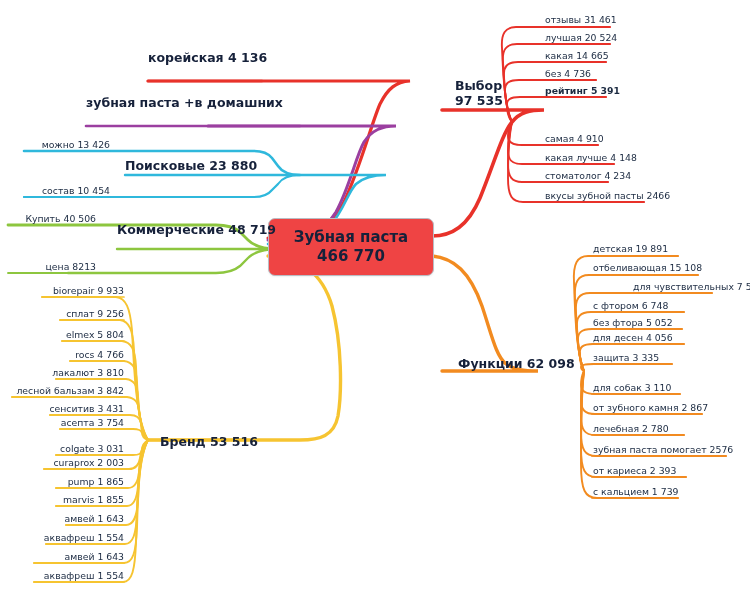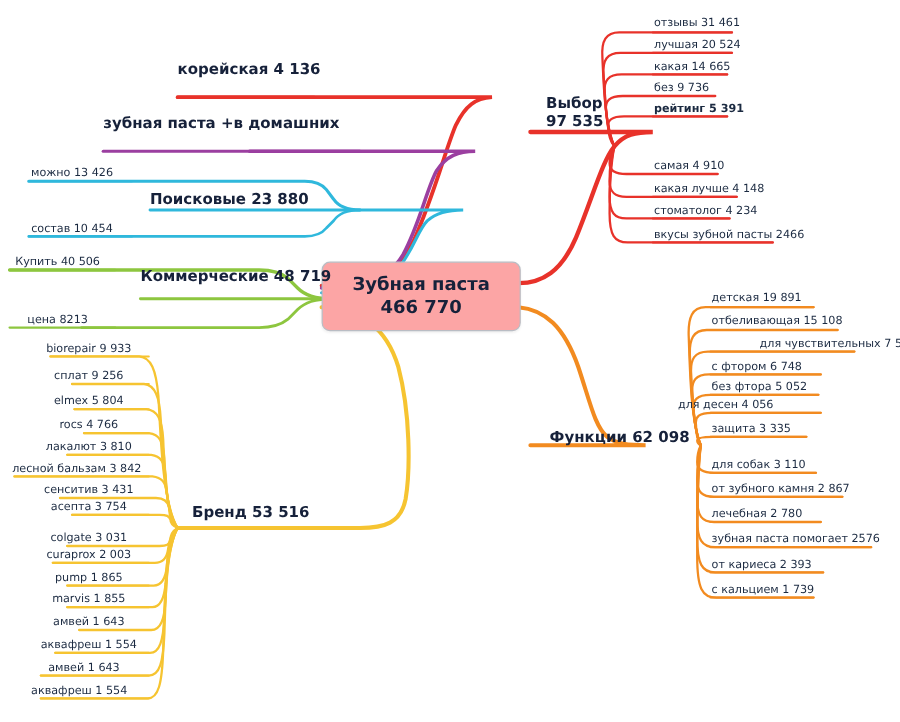--- a/index.html
+++ b/index.html
@@ -9,33 +9,33 @@
     color:#1b2a41;
   }
   #mindmap{position:absolute;inset:0;width:750px;height:602px;}
   svg.wires{position:absolute;left:0;top:0;width:750px;height:602px;pointer-events:none;}
 
   .node{position:absolute;white-space:nowrap;}
 
   
   .central{
     left:268px;top:218px;width:164px;height:56px;
-    border:1px solid #b9bdc4;border-radius:7px;background:#fca5a5;
+    border:1px solid #b9bdc4;border-radius:7px;background:#ef4444;
     display:flex;flex-direction:column;align-items:center;justify-content:center;
     font-weight:bold;font-size:15px;line-height:19px;color:#16213a;
     box-shadow:0 1px 2px rgba(0,0,0,.06);
   }
 
   
   .main-label{font-weight:bold;font-size:12.5px;color:#16213a;line-height:15px;}
   .main-label.two-line{line-height:15px;}
 
   
   .leaf{font-size:9.3px;color:#1b2a41;line-height:11px;}
-  .leaf.r{text-align:center;}
+  .leaf.r{text-align:right;}
   .leaf.l{text-align:left;}
 </style>
 </head>
 <body>
 
 <div id="mindmap">
 
   <svg class="wires" viewBox="0 0 750 602">
 
     <path d="M268,238 C300,238 330,232 345,200 C362,162 372,122 380,104 C388,88 396,82 410,81 L148,81" fill="none" stroke="#E8322A" stroke-width="3.2" stroke-linecap="round"></path>
@@ -162,21 +162,21 @@
   </div>
 
   <div class="node main-label" style="left:148px;top:50px;">корейская  4 136</div>
 
   <div class="node main-label two-line" style="left:86px;top:95px;">
     <div>зубная паста +в домашних</div>
   </div>
 
   <div class="node main-label" style="left:125px;top:158px;">Поисковые 23 880</div>
   <div class="node main-label" style="left:117px;top:222px;">Коммерческие 48 719</div>
-  <div class="node main-label" style="left:160px;top:419px;">Бренд 53 516</div>
+  <div class="node main-label" style="left:160px;top:434px;">Бренд 53 516</div>
 
   <div class="node main-label two-line" style="left:455px;top:78px;">
     <div>Выбор</div>
     <div>97 535</div>
   </div>
 
   <div class="node main-label" style="left:458px;top:356px;">Функции 62 098</div>
 
   <div class="node leaf r" style="left:10px;top:139px;width:100px;">можно 13 426</div>
   <div class="node leaf r" style="left:10px;top:185px;width:100px;">состав 10 454</div>
@@ -197,33 +197,33 @@
   <div class="node leaf r" style="left:24px;top:476px;width:100px;">pump  1 865</div>
   <div class="node leaf r" style="left:24px;top:494px;width:100px;">marvis  1 855</div>
   <div class="node leaf r" style="left:24px;top:513px;width:100px;">амвей 1 643</div>
   <div class="node leaf r" style="left:24px;top:532px;width:100px;">аквафреш 1 554</div>
   <div class="node leaf r" style="left:16px;top:551px;width:108px;">амвей 1 643</div>
   <div class="node leaf r" style="left:8px;top:570px;width:116px;">аквафреш 1 554</div>
 
   <div class="node leaf l" style="left:545px;top:14px;">отзывы 31 461</div>
   <div class="node leaf l" style="left:545px;top:32px;">лучшая 20 524</div>
   <div class="node leaf l" style="left:545px;top:50px;">какая 14 665</div>
-  <div class="node leaf l" style="left:545px;top:68px;">без  9 736</div>
+  <div class="node leaf l" style="left:545px;top:68px;">без  4 736</div>
   <div class="node leaf l" style="left:545px;top:85px;font-weight:bold;">рейтинг 5 391</div>
   <div class="node leaf l" style="left:545px;top:133px;">самая 4 910</div>
   <div class="node leaf l" style="left:545px;top:152px;">какая лучше 4 148</div>
   <div class="node leaf l" style="left:545px;top:170px;">стоматолог 4 234</div>
   <div class="node leaf l" style="left:545px;top:190px;">вкусы зубной пасты 2466</div>
 
   <div class="node leaf l" style="left:593px;top:243px;">детская  19 891</div>
   <div class="node leaf l" style="left:593px;top:262px;">отбеливающая 15 108</div>
   <div class="node leaf l" style="left:593px;top:281px;margin-left:40px;">для чувствительных 7 551</div>
   <div class="node leaf l" style="left:593px;top:300px;">с фтором 6 748</div>
   <div class="node leaf l" style="left:593px;top:317px;">без фтора 5 052</div>
-  <div class="node leaf l" style="left:565px;top:332px;">для десен 4 056</div>
+  <div class="node leaf l" style="left:593px;top:332px;">для десен 4 056</div>
   <div class="node leaf l" style="left:593px;top:352px;text-align:center;">защита  3 335</div>
   <div class="node leaf l" style="left:593px;top:382px;">для собак 3 110</div>
   <div class="node leaf l" style="left:593px;top:402px;">от зубного камня 2 867</div>
   <div class="node leaf l" style="left:593px;top:423px;">лечебная 2 780</div>
   <div class="node leaf l" style="left:593px;top:444px;">зубная паста помогает 2576</div>
   <div class="node leaf l" style="left:593px;top:465px;">от кариеса 2 393</div>
   <div class="node leaf l" style="left:593px;top:486px;">с кальцием 1 739</div>
 
 </div>
 

